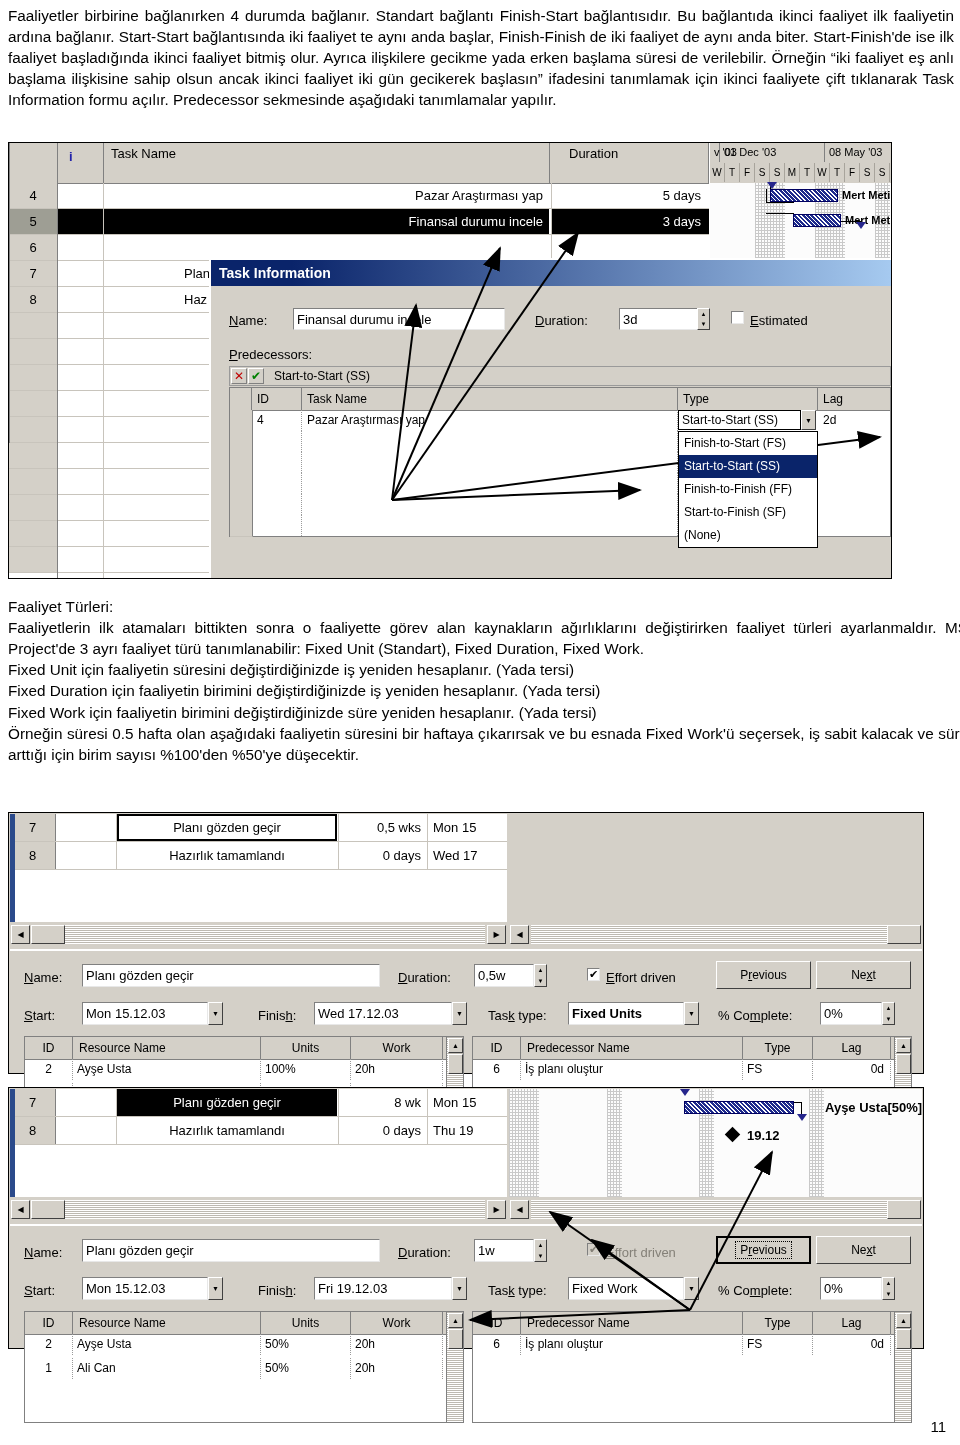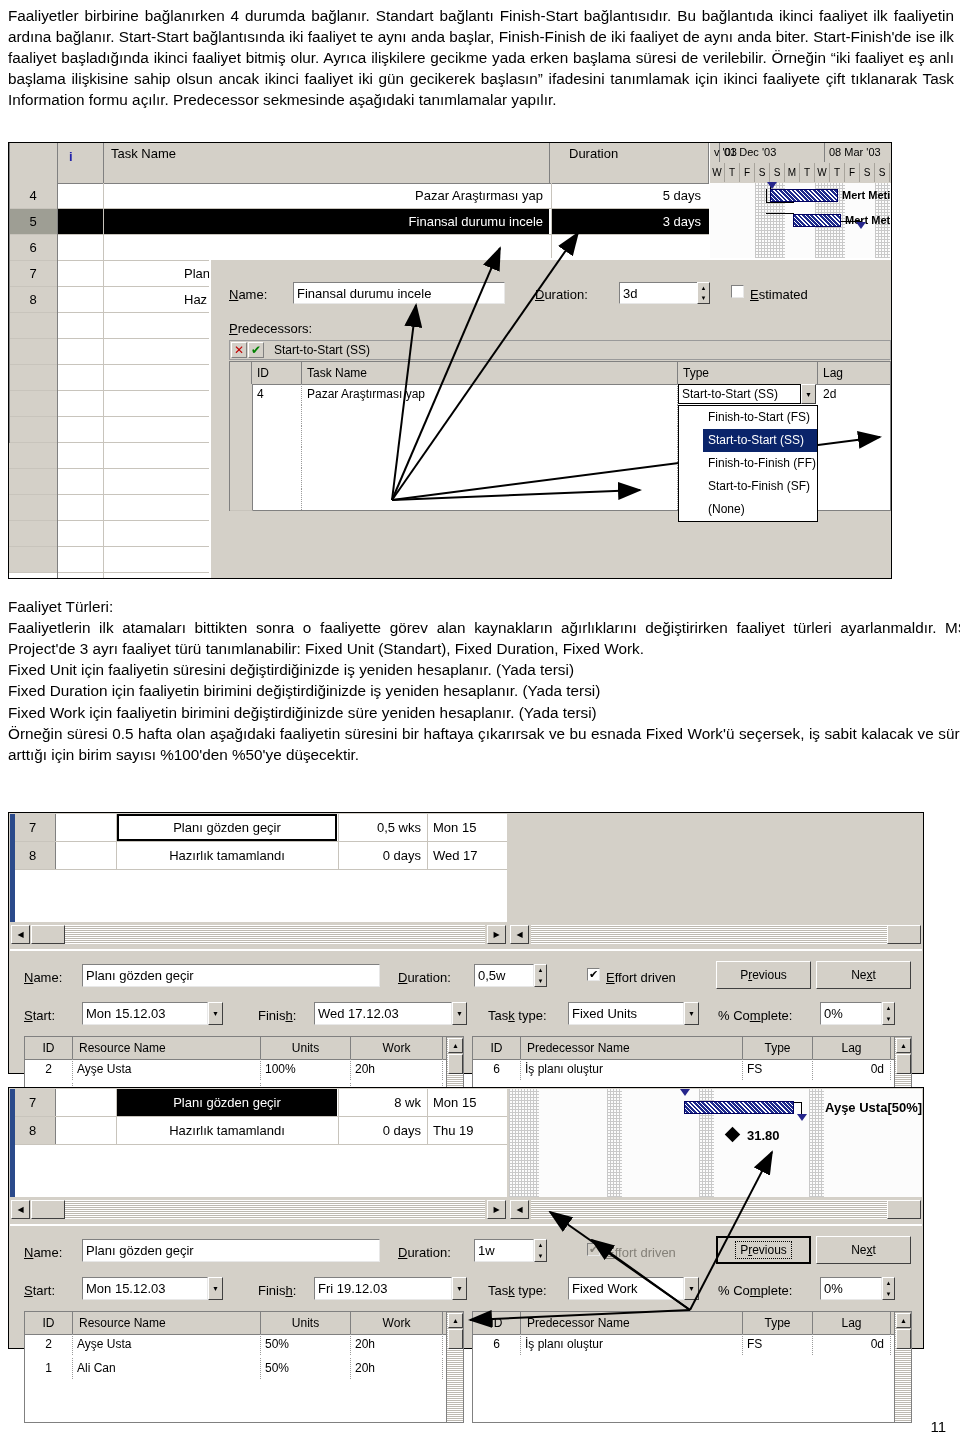--- a/index.html
+++ b/index.html
@@ -255,21 +255,21 @@
       </div>
       <div style="position:absolute;left:0;top:0;bottom:0;width:1px;background:#808080;"></div>
       <div class="colsep" style="left:48px;top:40px;height:397px;"></div>
       <div class="colsep" style="left:94px;top:40px;height:397px;background:#c8c4bc;"></div>
     </div>
 
     <div class="gantt">
       <div class="gcal">
         <div class="gweek" style="left:0;width:10px;">v '03</div>
         <div class="gweek" style="left:10px;width:105px;">01 Dec '03</div>
-        <div class="gweek" style="left:115px;width:105px;">08 Mar '03</div>
+        <div class="gweek" style="left:115px;width:105px;">08 May '03</div>
         <div class="gday" style="left:0;">W</div>
         <div class="gday" style="left:15px;">T</div>
         <div class="gday" style="left:30px;">F</div>
         <div class="gday" style="left:45px;">S</div>
         <div class="gday" style="left:60px;">S</div>
         <div class="gday" style="left:75px;">M</div>
         <div class="gday" style="left:90px;">T</div>
         <div class="gday" style="left:105px;">W</div>
         <div class="gday" style="left:120px;">T</div>
         <div class="gday" style="left:135px;">F</div>
@@ -290,20 +290,21 @@
         <div class="glink" style="left:56px;top:19px;width:28px;height:1px;"></div>
         <div class="glink" style="left:56px;top:6px;width:1px;height:14px;"></div>
         <div class="glink" style="left:56px;top:30px;width:28px;height:1px;"></div>
         <div class="glink" style="left:131px;top:38px;width:20px;height:1px;"></div>
         <div class="gmark" style="left:57px;top:-1px;"></div>
         <div class="gmark" style="left:146px;top:39px;"></div>
       </div>
     </div>
 
     <div id="dlg">
+      <div class="dtitle">Task Information</div>
 
       <div class="dlgbody">
         <div class="lbl" style="position:absolute;left:14px;top:28px;font-size:13px;">
           <span class="u">N</span>ame:
         </div>
         <div class="field" style="position:absolute;left:78px;top:22px;width:212px;height:22px;line-height:21px;font-size:13px;">Finansal durumu incele</div>
 
         <div class="lbl" style="position:absolute;left:320px;top:28px;font-size:13px;">
           <span class="u">D</span>uration:
         </div>
@@ -371,21 +372,21 @@
               <div class="pgcell" style="left:72px;width:376px;"></div>
               <div class="pgcell" style="left:588px;width:74px;border-right:none;"></div>
             </div>
           <div class="pgrow" style="top:127px;">
               <div class="pgstub"></div>
               <div class="pgcell" style="left:22px;width:50px;"></div>
               <div class="pgcell" style="left:72px;width:376px;"></div>
               <div class="pgcell" style="left:588px;width:74px;border-right:none;"></div>
             </div>
 
-          <div class="ddlist" style="left:448px;top:43px;width:140px;padding-left:24px;">
+          <div class="ddlist" style="left:448px;top:43px;width:140px;">
             <div class="ddi">Finish-to-Start (FS)</div>
             <div class="ddi hl">Start-to-Start (SS)</div>
             <div class="ddi">Finish-to-Finish (FF)</div>
             <div class="ddi">Start-to-Finish (SF)</div>
             <div class="ddi">(None)</div>
           </div>
         </div>
       </div>
     </div>
   </div>
@@ -454,21 +455,21 @@
 
       <div class="tfl" style="left:14px;top:57px;"><span class="u">S</span>tart:</div>
       <div class="field" style="position:absolute;left:72px;top:51px;width:126px;height:23px;line-height:22px;font-size:13px;">Mon 15.12.03</div>
       <div class="cbtn" style="position:absolute;left:198px;top:51px;height:23px;">▼</div>
 
       <div class="tfl" style="left:248px;top:57px;">Finis<span class="u">h</span>:</div>
       <div class="field" style="position:absolute;left:304px;top:51px;width:138px;height:23px;line-height:22px;font-size:13px;">Wed 17.12.03</div>
       <div class="cbtn" style="position:absolute;left:442px;top:51px;height:23px;">▼</div>
 
       <div class="tfl" style="left:478px;top:57px;">Tas<span class="u">k</span> type:</div>
-      <div class="field" style="position:absolute;left:558px;top:51px;width:116px;height:23px;line-height:22px;font-size:13px;">Fixed Units</div>
+      <div class="field" style="position:absolute;left:558px;top:51px;width:116px;height:23px;line-height:22px;font-size:13px;font-weight:bold;">Fixed Units</div>
       <div class="cbtn" style="position:absolute;left:674px;top:51px;height:23px;">▼</div>
 
       <div class="tfl" style="left:708px;top:57px;">% Co<span class="u">m</span>plete:</div>
       <div class="field" style="position:absolute;left:810px;top:51px;width:62px;height:23px;line-height:22px;font-size:13px;">0%</div>
       <div class="spin" style="position:absolute;left:872px;top:51px;height:23px;">
         <div>▲</div>
           <div>▼</div>
       </div>
 
       <div class="tfgridbox" style="left:14px;top:85px;width:440px;height:112px;">
@@ -537,21 +538,21 @@
     </div>
 
     <div class="tfgantt">
       <div class="gwe" style="left:0;width:30px;"></div>
       <div class="gwe" style="left:98px;width:15px;"></div>
       <div class="gwe" style="left:190px;width:15px;"></div>
       <div class="gwe" style="left:300px;width:15px;"></div>
       <div class="gbar" style="left:175px;top:12px;width:110px;"></div>
       <div class="gres" style="left:290px;top:12px;font-size:13px;margin-left:26px;">Ayşe Usta[50%];Ali</div>
       <div class="milestone" style="left:218px;top:40px;"></div>
-      <div class="gres" style="left:238px;top:40px;font-size:13px;">31.80</div>
+      <div class="gres" style="left:238px;top:40px;font-size:13px;">19.12</div>
       <div class="glink" style="left:285px;top:13px;width:8px;height:1px;"></div>
       <div class="glink" style="left:292px;top:13px;width:1px;height:12px;"></div>
       <div class="gmark" style="left:171px;top:0px;"></div>
       <div class="gmark" style="left:288px;top:25px;"></div>
     </div>
 
     <div class="tfsb" style="left:1px;width:497px;">
       <div class="sbtrack" style="left:42px;right:22px;"></div>
       <div class="sbarrow" style="left:1px;">◀</div>
       <div class="sbthumb" style="left:21px;"></div>

